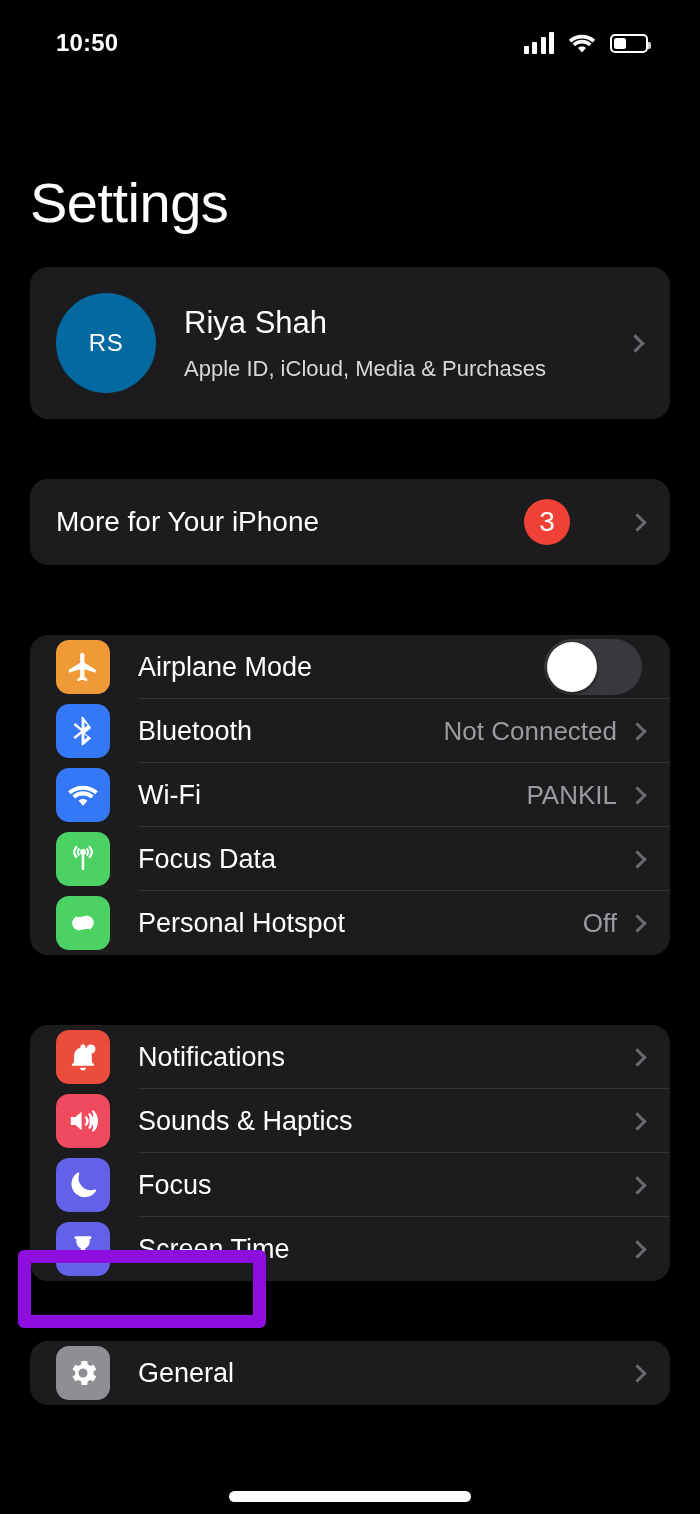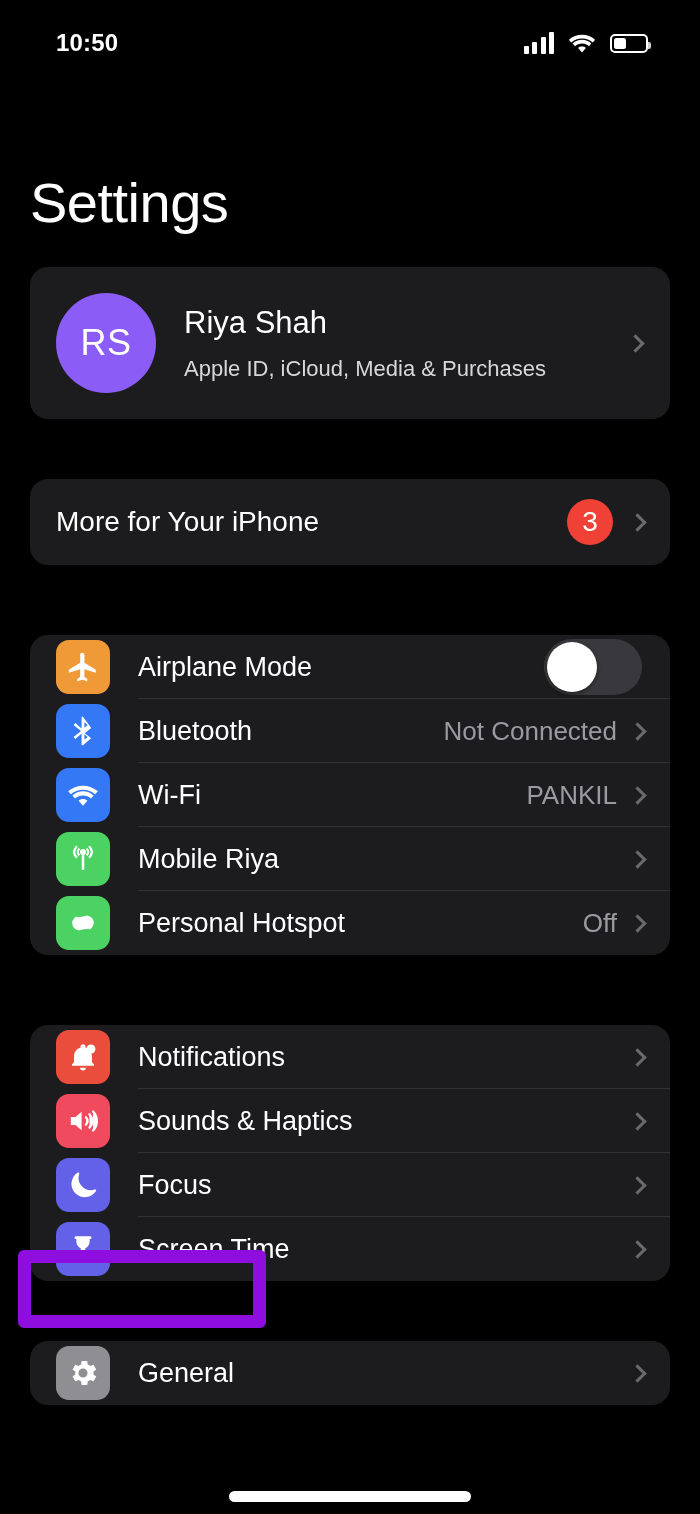--- a/index.html
+++ b/index.html
@@ -49,23 +49,23 @@
   .gap-xxl{ height:70px; }
 
   
   .account{
     display:flex; align-items:center;
     padding:26px 24px 26px 26px;
     position:relative;
   }
   .avatar{
     width:100px; height:100px; border-radius:50%;
-    background:#8b5cf6;
+    background:#0369a1;
     display:flex; align-items:center; justify-content:center;
-    font-size:36px; font-weight:500; color:#ffffff;
+    font-size:24px; font-weight:500; color:#ffffff;
     letter-spacing:0.5px;
     flex:none;
   }
   .acct-text{ margin-left:28px; flex:1; }
   .acct-name{ font-size:31px; font-weight:400; line-height:1.25; }
   .acct-sub{ font-size:22px; color:#d8d8da; margin-top:14px; }
 
   
   .row{
     display:flex; align-items:center;
@@ -92,21 +92,21 @@
     border-right:3px solid #6a6a6e;
     border-top:3px solid #6a6a6e;
     transform:rotate(45deg);
     flex:none;
     margin-right:4px;
   }
   .sep{
     position:absolute; left:108px; right:0; bottom:0;
     height:1px; background:#333336;
   }
-  .row.noicon{ height:86px; }
+  .row.noicon{ height:86px;gap:43px; }
   .row.noicon .label{ margin-left:0; font-size:28px; }
 
   
   .badge{
     min-width:46px; height:46px; padding:0 10px;
     border-radius:23px; background:#ef4136;
     color:#fff; font-size:28px;
     display:flex; align-items:center; justify-content:center;
     margin-right:18px;
   }
@@ -248,21 +248,21 @@
       <div class="icon" style="background:#4cd263">
         <svg class="gl" viewBox="0 0 24 24">
           <circle cx="12" cy="7" r="2.1"></circle>
           <rect x="11.1" y="8.4" width="1.8" height="11.4" rx=".8"></rect>
           <path d="M8.3 3.6 7.2 2.4A7.4 7.4 0 0 0 4.8 7a7.4 7.4 0 0 0 2.4 4.6l1.1-1.2A5.7 5.7 0 0 1 6.5 7a5.7 5.7 0 0 1 1.8-3.4z"></path>
           <path d="M15.7 3.6l1.1-1.2A7.4 7.4 0 0 1 19.2 7a7.4 7.4 0 0 1-2.4 4.6l-1.1-1.2A5.7 5.7 0 0 0 17.5 7a5.7 5.7 0 0 0-1.8-3.4z"></path>
           <path d="M9.9 5.1 8.9 4a4.6 4.6 0 0 0-1.3 3 4.6 4.6 0 0 0 1.3 3l1-1.1A3.1 3.1 0 0 1 9.1 7a3.1 3.1 0 0 1 .8-1.9z"></path>
           <path d="M14.1 5.1 15.1 4a4.6 4.6 0 0 1 1.3 3 4.6 4.6 0 0 1-1.3 3l-1-1.1A3.1 3.1 0 0 0 14.9 7a3.1 3.1 0 0 0-.8-1.9z"></path>
         </svg>
       </div>
-      <div class="label">Mobile Riya</div>
+      <div class="label">Focus Data</div>
       <div class="value"></div>
       <div class="chev"></div>
       <div class="sep"></div>
     </div>
 
     <div class="row">
       <div class="icon" style="background:#4cd263">
         <svg class="gl" viewBox="0 0 24 24">
           <path fill="none" stroke="#fff" stroke-width="1.9" d="M14.3 7.2a4 4 0 0 1 0 5.7l-2.1 2.1a4 4 0 0 1-5.7-5.7l1.4-1.4"></path>
           <path fill="none" stroke="#fff" stroke-width="1.9" d="M9.7 16.8a4 4 0 0 1 0-5.7l2.1-2.1a4 4 0 0 1 5.7 5.7l-1.4 1.4"></path>

